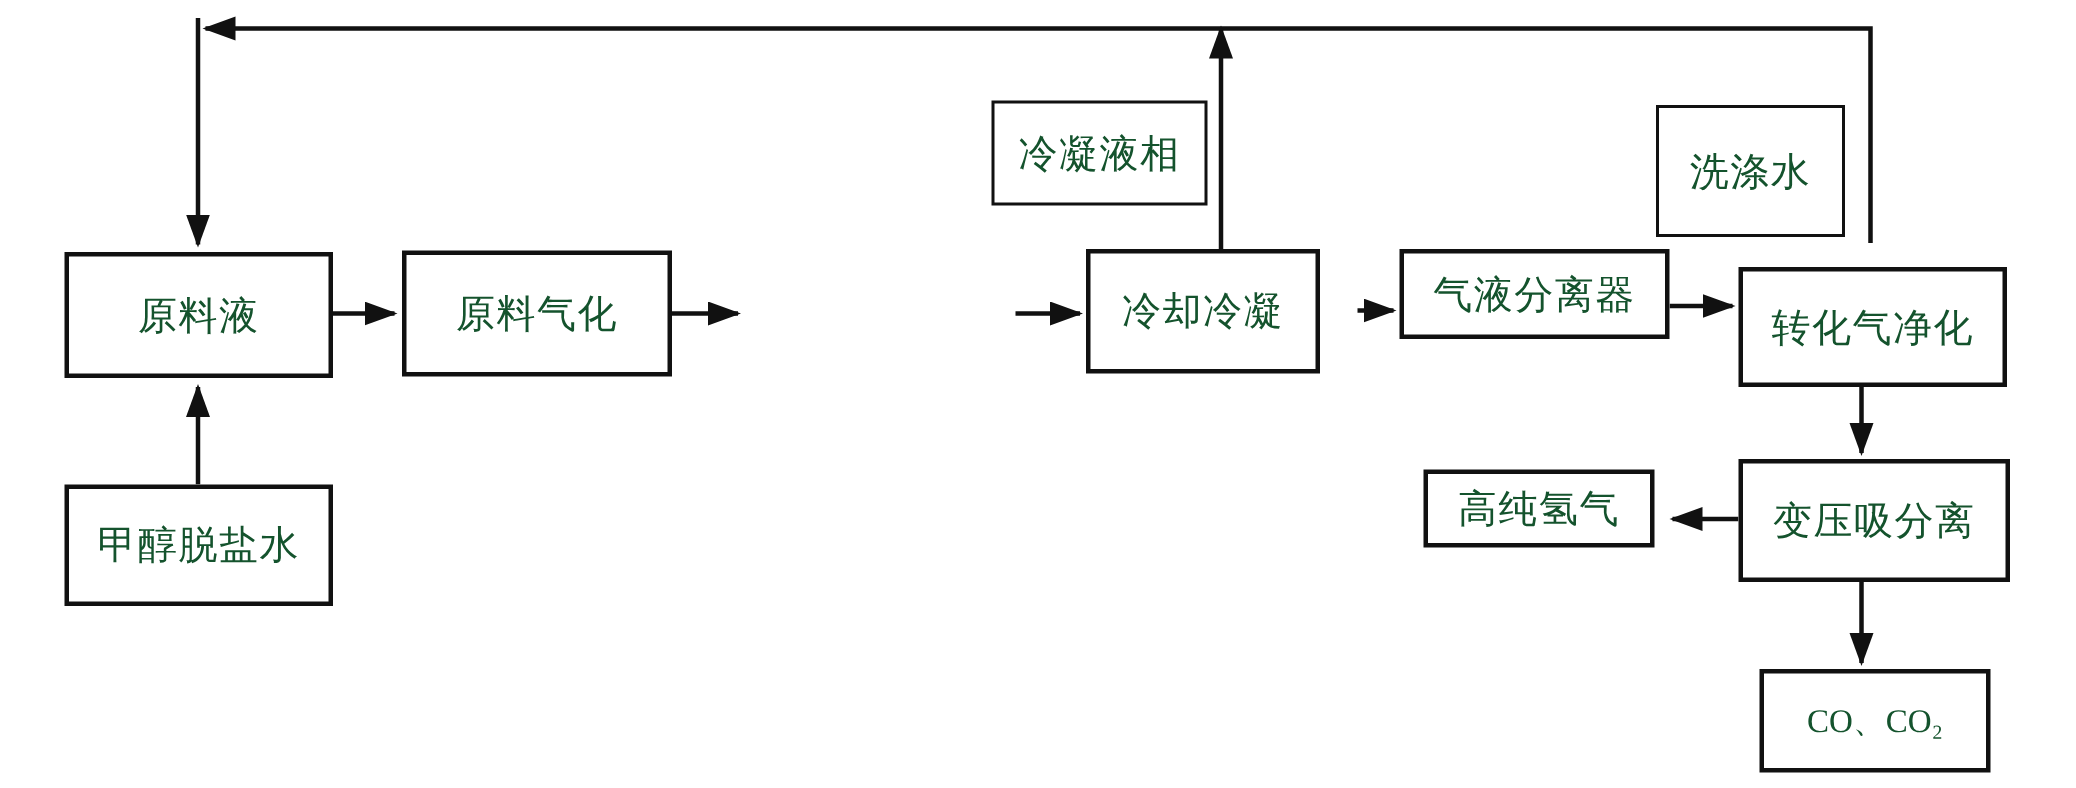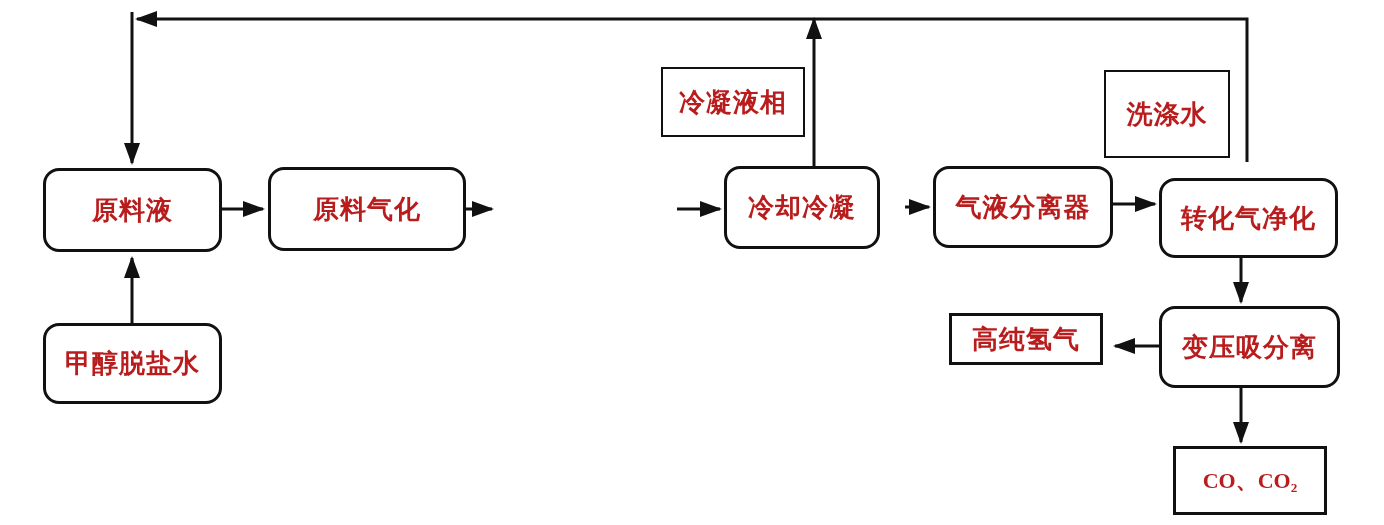--- a/index.html
+++ b/index.html
@@ -21,45 +21,44 @@
     top: 0;
   }
   .node {
     position: absolute;
     box-sizing: border-box;
     background: #ffffff;
     display: flex;
     align-items: center;
     justify-content: center;
     font-size: 26px;
-    color: #b91c1c;
+    color: #14532d;
     letter-spacing: 1px;
     white-space: nowrap;
-    font-weight: bold;
   }
   .process {
     border: 3px solid #111111;
-    border-radius: 16px;
+    border-radius: 0;
   }
   .labelbox {
     border: 2px solid #111111;
   }
   .outputbox {
     border: 3px solid #111111;
   }
   .latin {
     font-size: 22px;
     letter-spacing: 0;
   }
   
   #n0  { left: 43px;   top: 168px; width: 179px; height: 84px; }
-  #n1  { left: 268px;  top: 167px; width: 198px; height: 84px; }
+  #n1  { left: 268px;  top: 167px; width: 180px; height: 84px; }
   #n2  { left: 497px;  top: 168px; width: 180px; height: 83px; }
   #n3  { left: 724px;  top: 166px; width: 156px; height: 83px; }
-  #n4  { left: 933px;  top: 166px; width: 180px; height: 82px; }
+  #n4  { left: 933px;  top: 166px; width: 180px; height: 60px; }
   #n5  { left: 1159px; top: 178px; width: 179px; height: 80px; }
   #n6  { left: 1159px; top: 306px; width: 181px; height: 82px; }
   #n7  { left: 43px;   top: 323px; width: 179px; height: 81px; }
   #n8  { left: 661px;  top: 67px;  width: 144px; height: 70px; }
   #n9  { left: 1104px; top: 70px;  width: 126px; height: 88px; }
   #n10 { left: 949px;  top: 313px; width: 154px; height: 52px; }
   #n11 { left: 1173px; top: 446px; width: 154px; height: 69px; }
 </style>
 </head>
 <body>

